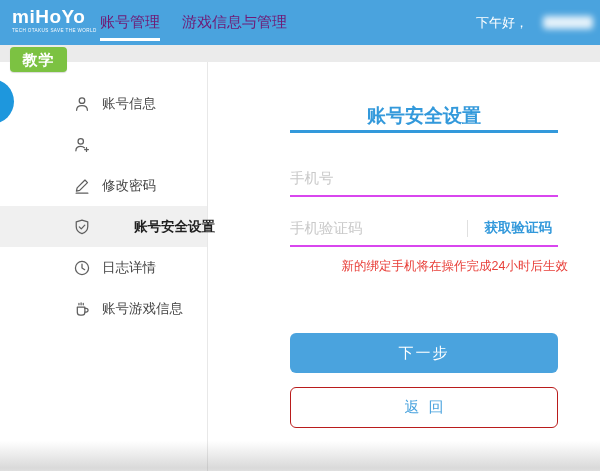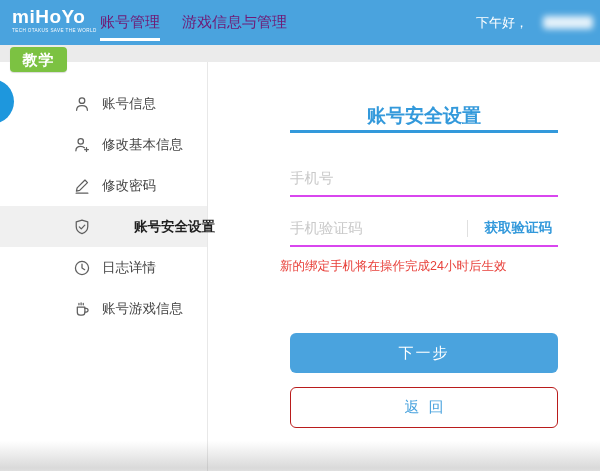--- a/index.html
+++ b/index.html
@@ -39,21 +39,21 @@
   .form { position:absolute; left:290px; top:62px; width:268px; }
   .form-title { position:absolute; top:41px; left:0; width:100%; text-align:center; color:#3399db; font-size:19px; font-weight:bold; }
   .title-rule { position:absolute; top:68px; left:0; width:100%; height:3px; background:#3399db; }
   .field { position:absolute; left:0; width:100%; height:36px; border-bottom:2px solid #d946ef; display:flex; align-items:center; }
   .field-phone { top:99px; }
   .field-code { top:149px; }
   .text-input { border:none; outline:none; flex:1; font-size:14.5px; color:#333; height:100%; font-family:inherit; background:transparent; min-width:0; }
   .text-input::placeholder { color:#c9c9c9; }
   .code-divider { width:1px; height:17px; background:#e0e0e0; flex:none; }
   .get-code-link { flex:none; color:#3399db; font-size:13.5px; font-weight:bold; padding:0 6px 0 17px; cursor:pointer; white-space:nowrap; }
-  .notice { position:absolute; top:196px; left:-10px; width:288px; text-align:left; color:#e8403a; font-size:12.5px; white-space:nowrap; }
+  .notice { position:absolute; top:196px; left:-10px; width:288px; text-align:right; color:#e8403a; font-size:12.5px; white-space:nowrap; }
   .btn { position:absolute; left:0; width:100%; font-size:15px; font-family:inherit; cursor:pointer; border-radius:6px; letter-spacing:2px; }
   .btn-next { top:271px; height:40px; background:#4aa3de; border:none; color:#fff; }
   .btn-back { top:325px; height:41px; background:#fff; border:1px solid #b91c1c; color:#4aa3de; letter-spacing:9px; text-indent:9px; }
 
   
   .bottom-fade { position:absolute; left:0; bottom:0; width:600px; height:30px; background:linear-gradient(180deg, rgba(120,120,120,0) 0%, rgba(120,120,120,0.28) 90%, rgba(120,120,120,0.24) 100%); pointer-events:none; z-index:7; }
 </style>
 </head>
 <body>
 
@@ -87,21 +87,20 @@
   </div>
 
   <div class="side-item">
     <span class="icon">
       <svg viewBox="0 0 20 20">
           <circle cx="8.6" cy="6" r="3"></circle>
           <path d="M3.2 16.5c0-3.1 2.4-4.9 5.4-4.9 1.8 0 3.1.6 4 1.5"></path>
           <path d="M15 13v4.2M12.9 15.1h4.2"></path>
         </svg>
     </span>
-    <span class="lbl">修改基本信息</span>
   </div>
 
   <div class="side-item">
     <span class="icon">
       <svg viewBox="0 0 20 20">
           <path d="M13.3 3.4l2.8 2.8L7.4 14.9l-3.6.8.8-3.6z"></path>
           <path d="M3.5 18h13"></path>
         </svg>
     </span>
     <span class="lbl">修改密码</span>

